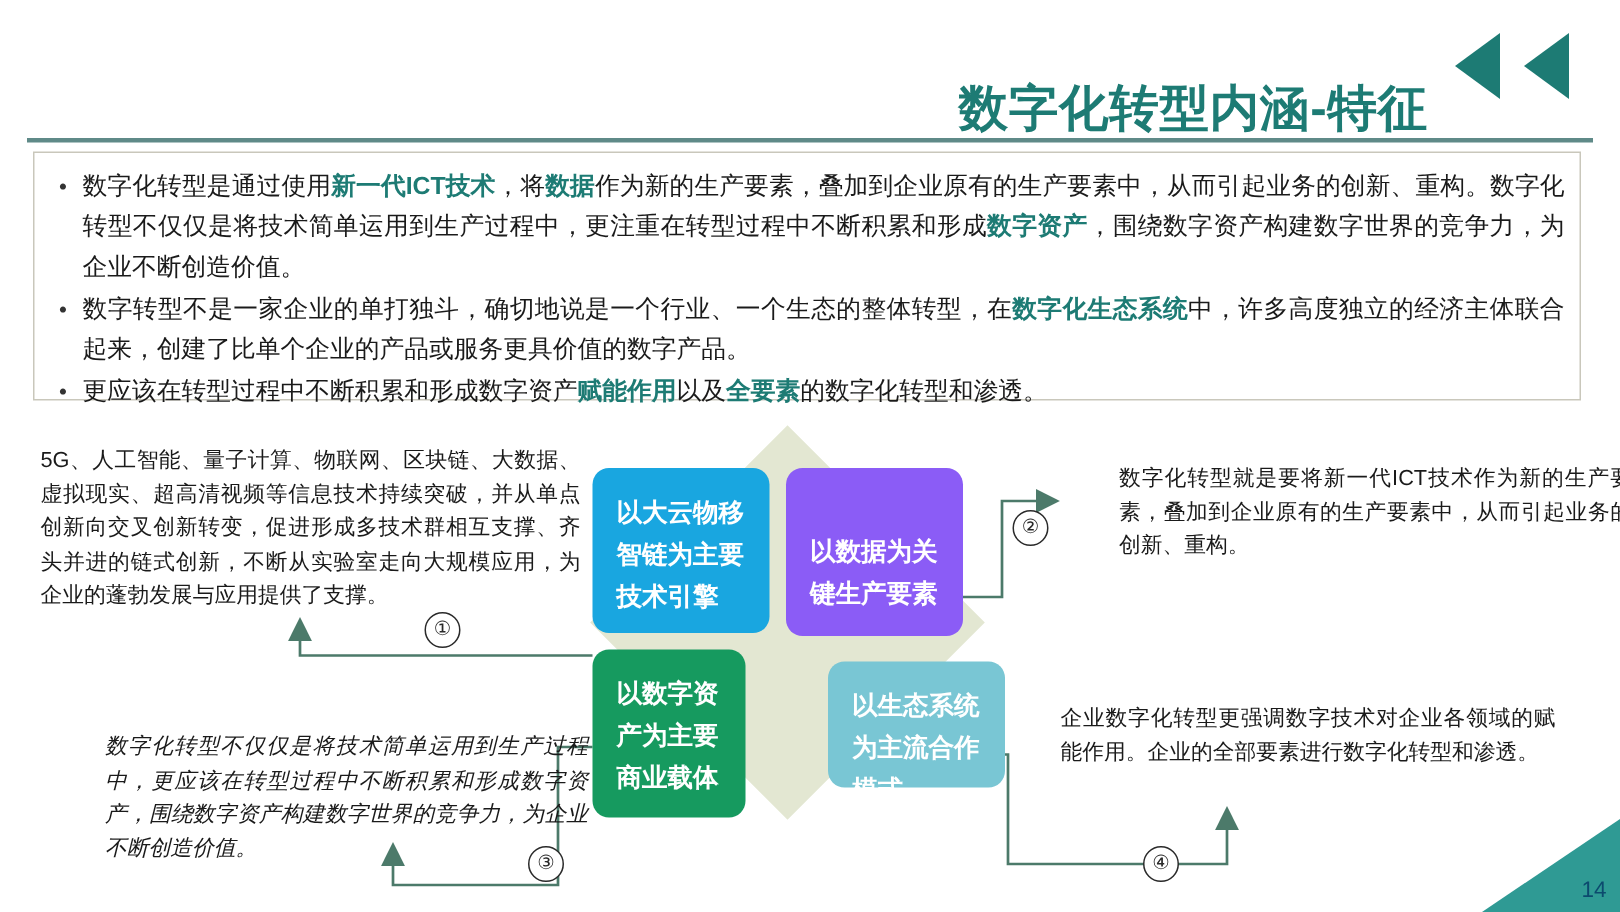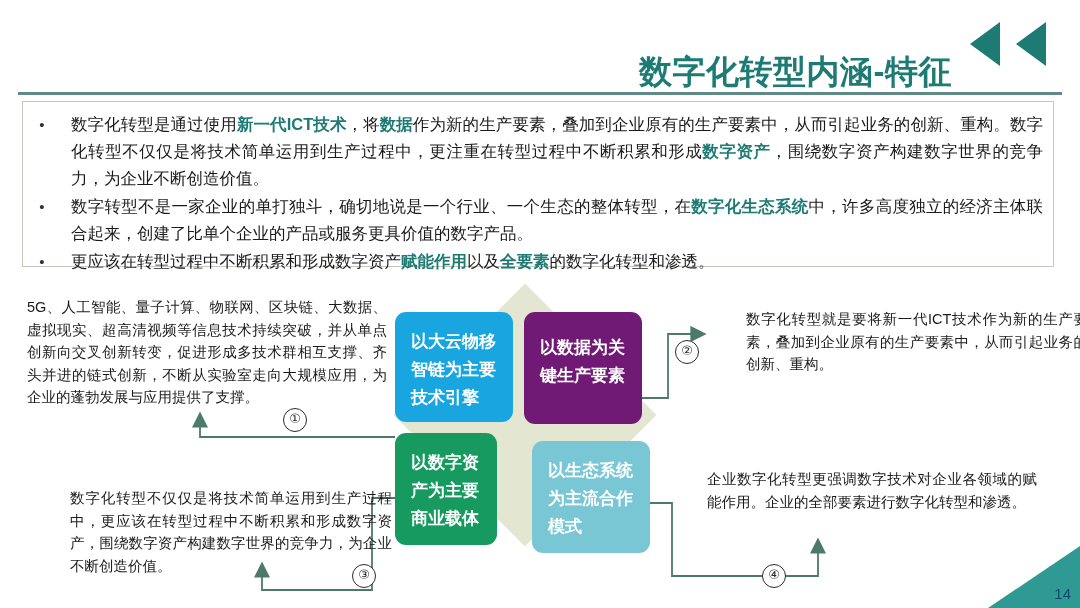--- a/index.html
+++ b/index.html
@@ -71,21 +71,20 @@
     color: #333;
     line-height: 27px;
   }
   .bullet-text {
     flex: 1 1 auto;
     font-size: 16.5px;
     line-height: 27px;
     color: #1a1a1a;
     text-align: justify;
     letter-spacing: 0px;
-    margin-left: 16px;
   }
   .hl {
     color: #1d7b74;
     font-weight: bold;
   }
 
   
   .diamond {
     position: absolute;
     left: 432px;
@@ -112,35 +111,35 @@
     top: 312px;
     width: 118px;
     height: 110px;
     background: #19a6e0;
   }
   #box-data {
     left: 524px;
     top: 312px;
     width: 118px;
     height: 112px;
-    background: #701a75;
-    padding-top: 22px;
+    background: #8b5cf6;
+    padding-top: 42px;
   }
   #box-asset {
     left: 395px;
     top: 433px;
     width: 102px;
     height: 112px;
     background: #169a5f;
   }
   #box-eco {
-    left: 532px;
+    left: 552px;
     top: 441px;
     width: 118px;
-    height: 112px;
+    height: 84px;
     background: #79c6d4;
   }
 
   
   .side-text {
     position: absolute;
     font-size: 14.5px;
     line-height: 22.5px;
     color: #1a1a1a;
   }
@@ -155,20 +154,21 @@
     top: 308px;
     width: 342px;
     text-align: justify;
     margin-left: 33px;
   }
   #text-3 {
     left: 70px;
     top: 487px;
     width: 322px;
     text-align: justify;
+    font-style: italic;
   }
   #text-4 {
     left: 707px;
     top: 468px;
     width: 330px;
     text-align: justify;
   }
 
   
   .circle-num {

